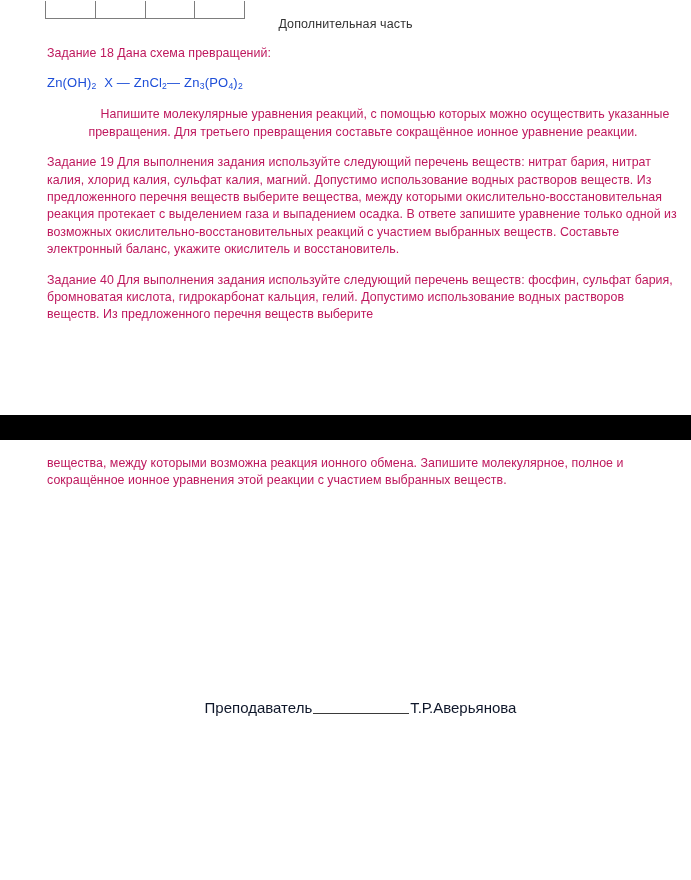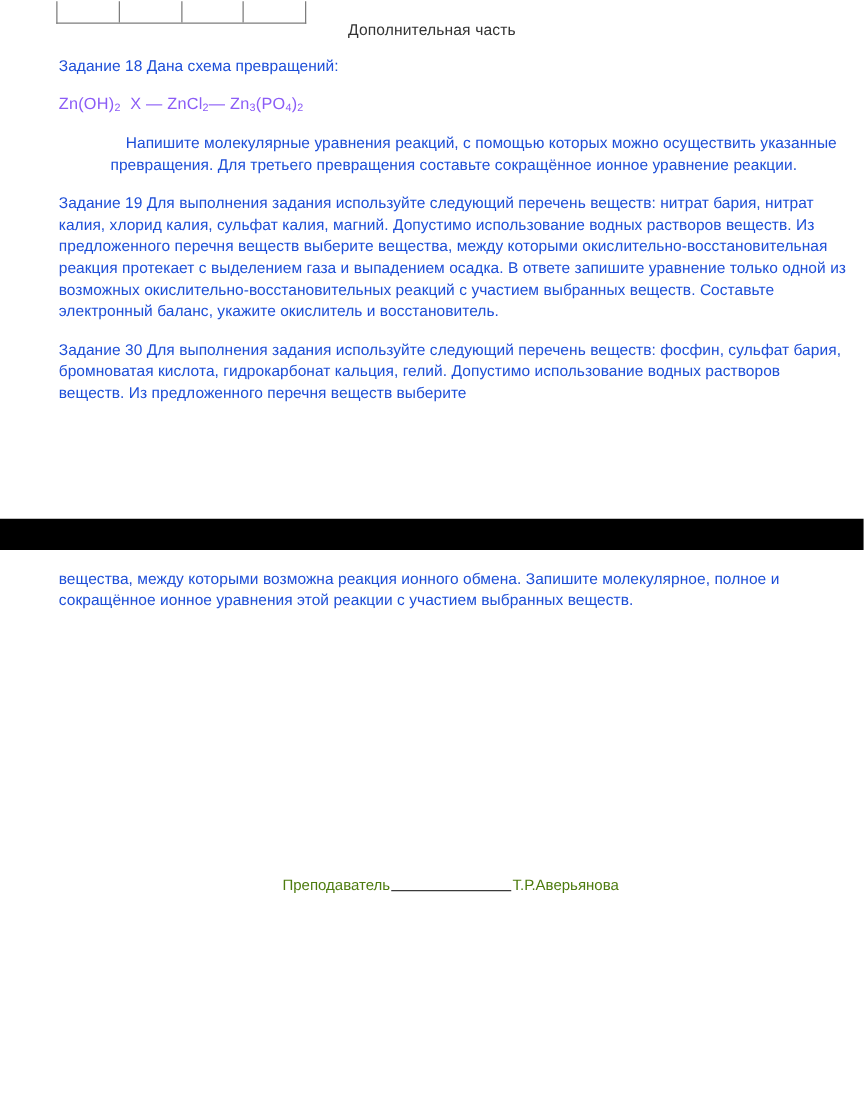--- a/index.html
+++ b/index.html
@@ -62,34 +62,34 @@
     position: absolute;
     left: 47px;
     top: 30px;
     width: 632px;
   }
 
   p.para {
     margin: 0 0 13px 0;
     font-size: 12.4px;
     line-height: 17.4px;
-    color: #1d4ed8;
+    color: #be185d;
     text-align: left;
     letter-spacing: 0.05px;
   }
 
   p.para.tight {
     margin-bottom: 11px;
   }
 
   p.formula {
     margin: 0 0 10px 0;
     font-size: 13px;
     line-height: 19px;
-    color: #8b5cf6;
+    color: #1d4ed8;
     letter-spacing: 0.2px;
   }
 
   p.indent {
     text-indent: 44px;
     text-align: center;
   }
 
   sub {
     font-size: 0.66em;
@@ -112,23 +112,23 @@
     top: 440px;
     width: 632px;
   }
 
   .signature {
     position: absolute;
     left: 0;
     top: 684px;
     width: 691px;
     text-align: center;
-    font-size: 12px;
+    font-size: 15px;
     line-height: 18px;
-    color: #4d7c0f;
+    color: #0f172a;
   }
   .signature .sig-inner {
     display: inline-block;
     padding-left: 30px;
     white-space: nowrap;
   }
   .sig-rule {
     display: inline-block;
     width: 96px;
     border-bottom: 1px solid #3a3a3a;
@@ -154,21 +154,21 @@
   <div class="content">
 
     <p class="para tight">Задание 18 Дана схема превращений:</p>
 
     <p class="formula">Zn(OH)<sub>2</sub>&nbsp; X — ZnCl<sub>2</sub>— Zn<sub>3</sub>(PO<sub>4</sub>)<sub>2</sub></p>
 
     <p class="para indent">Напишите молекулярные уравнения реакций, с помощью которых можно осуществить указанные превращения. Для третьего превращения составьте сокращённое ионное уравнение реакции.</p>
 
     <p class="para">Задание 19 Для выполнения задания используйте следующий перечень веществ: нитрат бария, нитрат калия, хлорид калия, сульфат калия, магний. Допустимо использование водных растворов веществ. Из предложенного перечня веществ выберите вещества, между которыми окислительно-восстановительная реакция протекает с выделением газа и выпадением осадка. В ответе запишите уравнение только одной из возможных окислительно-восстановительных реакций с участием выбранных веществ. Составьте электронный баланс, укажите окислитель и восстановитель.</p>
 
-    <p class="para">Задание 30 Для выполнения задания используйте следующий перечень веществ: фосфин, сульфат бария, бромноватая кислота, гидрокарбонат кальция, гелий. Допустимо использование водных растворов веществ. Из предложенного перечня веществ выберите</p>
+    <p class="para">Задание 40 Для выполнения задания используйте следующий перечень веществ: фосфин, сульфат бария, бромноватая кислота, гидрокарбонат кальция, гелий. Допустимо использование водных растворов веществ. Из предложенного перечня веществ выберите</p>
 
   </div>
 
   <div class="scan-band"></div>
 
   <div class="content-lower">
 
     <p class="para">вещества, между которыми возможна реакция ионного обмена. Запишите молекулярное, полное и сокращённое ионное уравнения этой реакции с участием выбранных веществ.</p>
 
 

